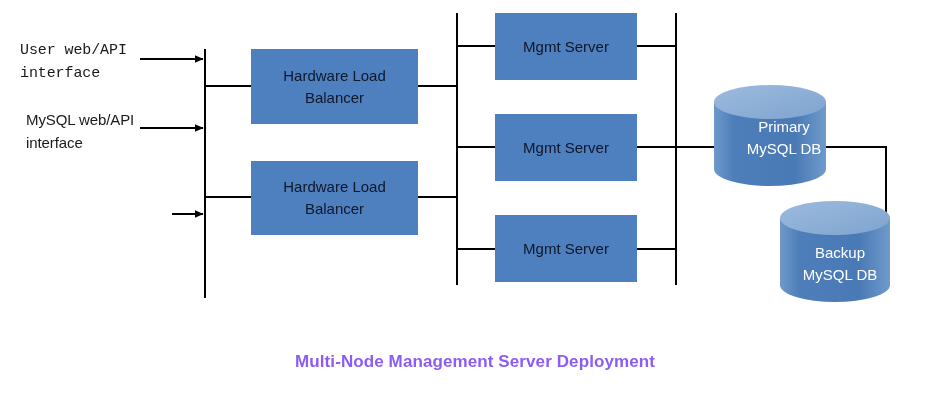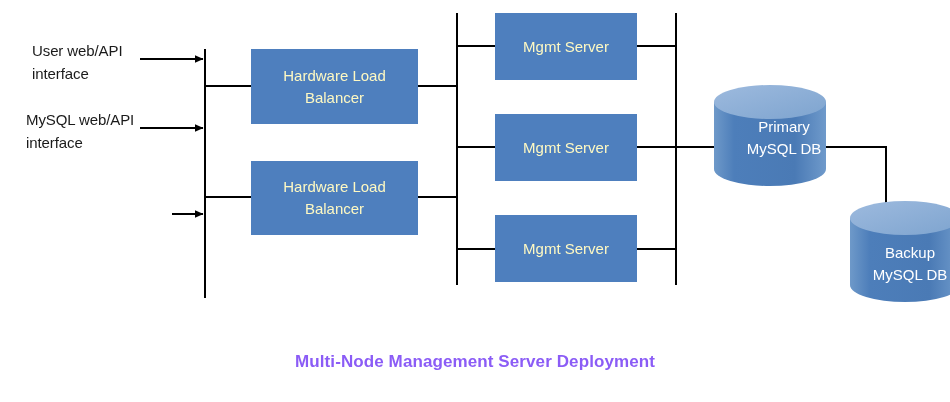--- a/index.html
+++ b/index.html
@@ -27,21 +27,21 @@
     font-family: "Liberation Sans", sans-serif;
     font-size: 15px;
     color: #1a1a1a;
     line-height: 1.5;
     white-space: pre-line;
     letter-spacing: -0.1px;
   }
   .node-box {
     position: absolute;
     background: #4e7fbe;
-    color: #fef9c3;
+    color: #0f172a;
     display: flex;
     align-items: center;
     justify-content: center;
     text-align: center;
     font-size: 15px;
     line-height: 1.45;
     white-space: pre-line;
     box-sizing: border-box;
   }
   .db-cyl {
@@ -114,21 +114,21 @@
     <line x1="636" y1="147" x2="677" y2="147" stroke="#000" stroke-width="2"></line>
     <line x1="636" y1="249" x2="677" y2="249" stroke="#000" stroke-width="2"></line>
 
     <line x1="676" y1="13" x2="676" y2="285" stroke="#000" stroke-width="2"></line>
 
     <line x1="676" y1="147" x2="716" y2="147" stroke="#000" stroke-width="2"></line>
 
     <polyline points="824,147 886,147 886,228" fill="none" stroke="#000" stroke-width="2"></polyline>
   </svg>
 
-  <div class="side-label" style="left:32px; top:40px; width:150px;">User web/API
+  <div class="side-label" style="left:20px; top:40px; width:150px;font-family:Liberation Mono, monospace;">User web/API
 interface</div>
   <div class="side-label" style="left:26px; top:109px; width:150px;">MySQL web/API
 interface</div>
 
   <div class="node-box" style="left:251px; top:49px; width:167px; height:75px;">Hardware Load
 Balancer</div>
   <div class="node-box" style="left:251px; top:161px; width:167px; height:74px;">Hardware Load
 Balancer</div>
 
   <div class="node-box" style="left:495px; top:13px; width:142px; height:67px;">Mgmt Server</div>
@@ -137,21 +137,21 @@
 
   <div class="db-cyl" style="left:714px; top:85px; width:112px; height:101px;">
     <svg width="112" height="101" viewBox="0 0 112 101" xmlns="http://www.w3.org/2000/svg">
       <path d="M0,17 L0,84 A56,17 0 0 0 112,84 L112,17 Z" fill="url(#cylBody)"></path>
       <ellipse cx="56" cy="17" rx="56" ry="17" fill="url(#cylTop)"></ellipse>
     </svg>
     <div class="db-label" style="top:31px;">Primary
 MySQL DB</div>
   </div>
 
-  <div class="db-cyl" style="left:850px; top:201px; width:92px; height:101px;">
+  <div class="db-cyl" style="left:780px; top:201px; width:92px; height:101px;">
     <svg width="110" height="101" viewBox="0 0 110 101" xmlns="http://www.w3.org/2000/svg">
       <path d="M0,17 L0,84 A55,17 0 0 0 110,84 L110,17 Z" fill="url(#cylBody)"></path>
       <ellipse cx="55" cy="17" rx="55" ry="17" fill="url(#cylTop)"></ellipse>
     </svg>
     <div class="db-label" style="top:41px;">Backup
 MySQL DB</div>
   </div>
 
   <div id="diagram-title">Multi-Node Management Server Deployment</div>
 

